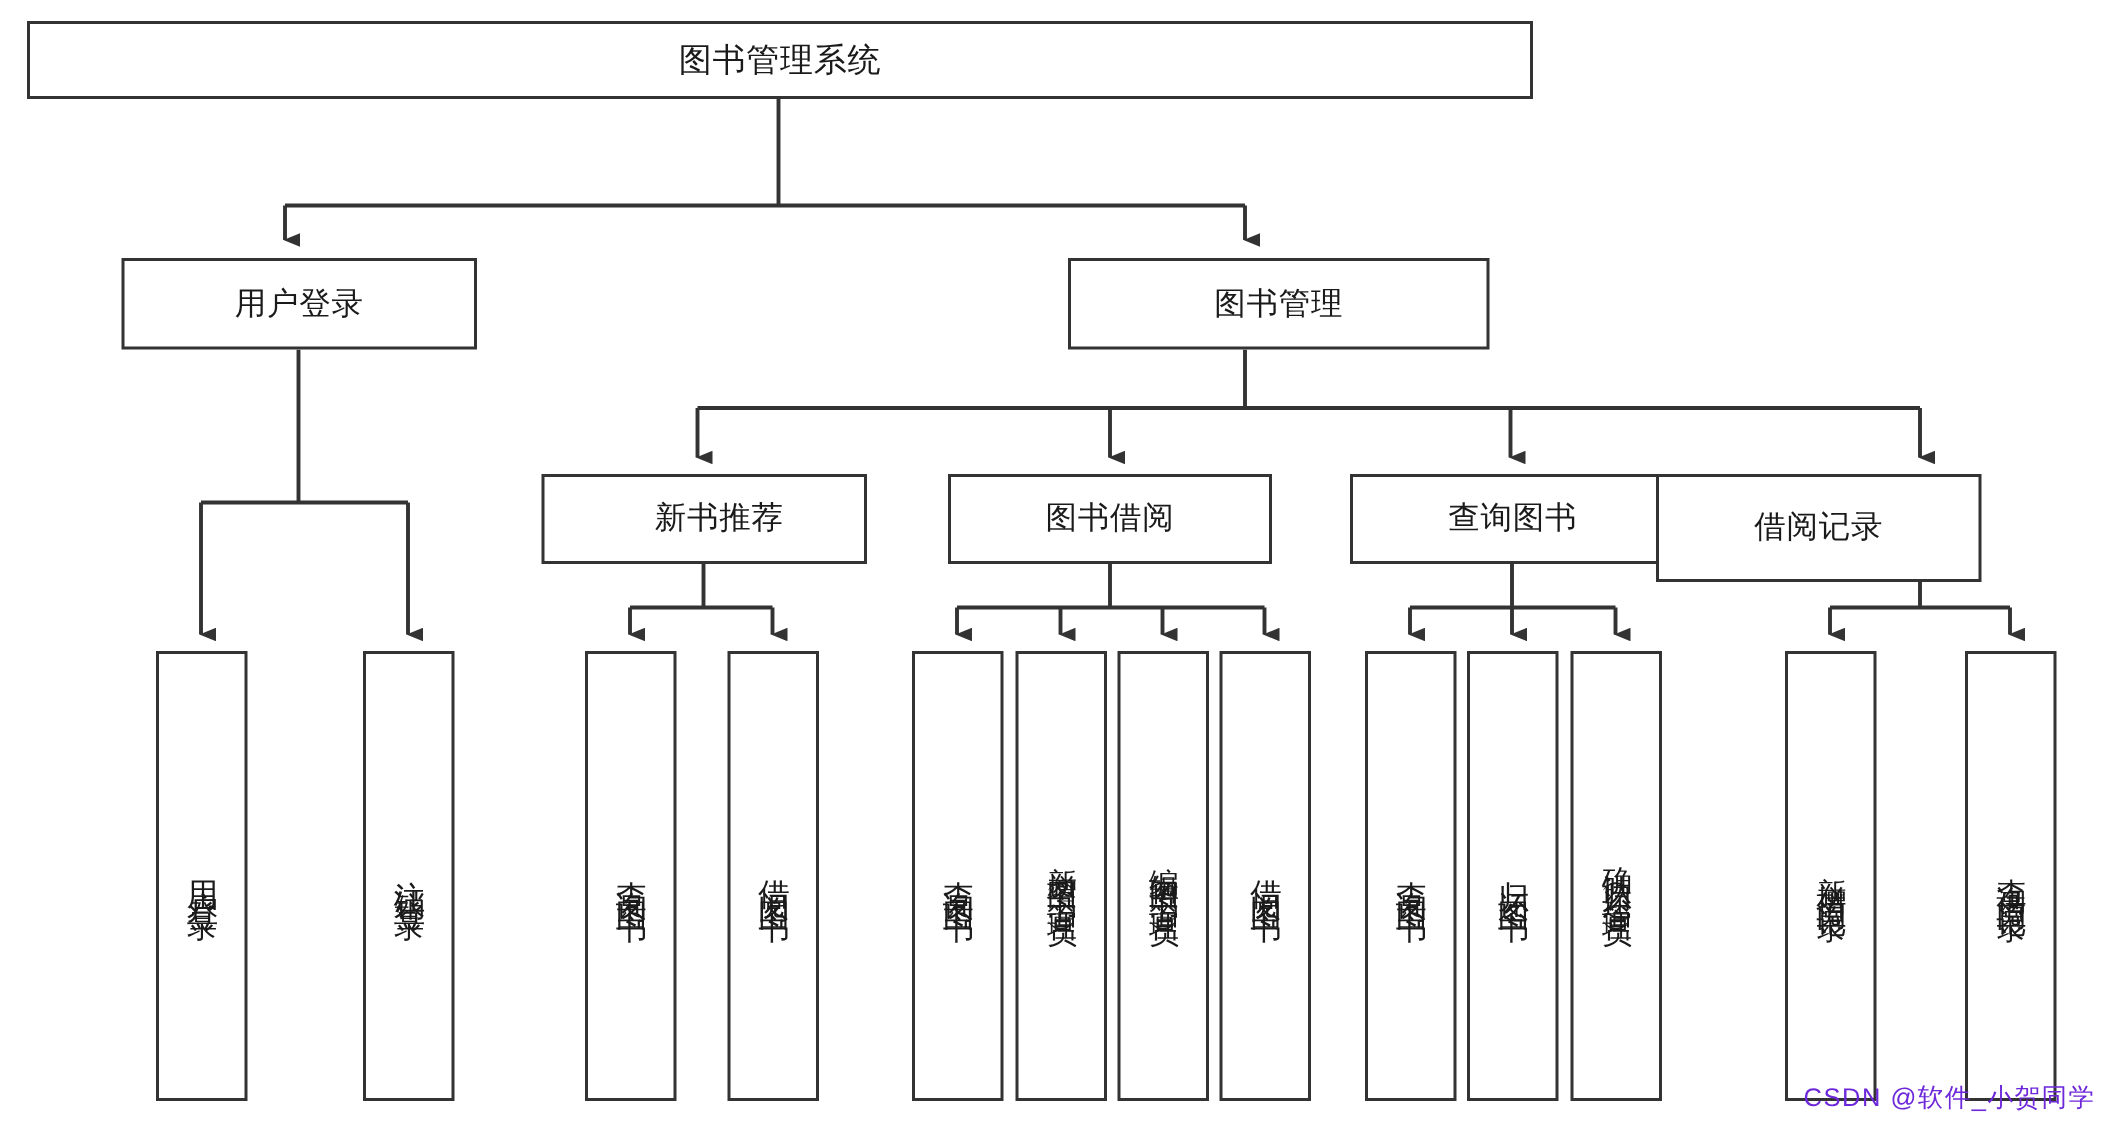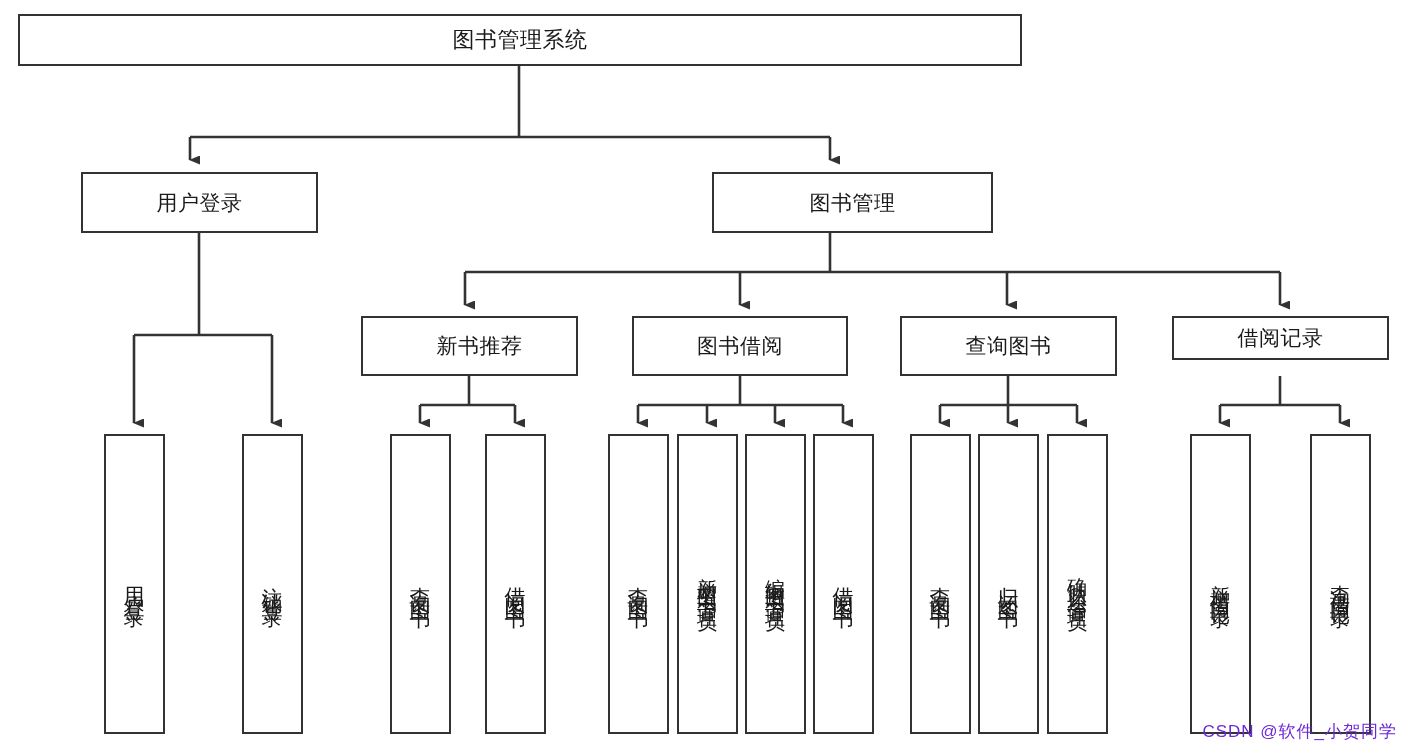--- a/index.html
+++ b/index.html
@@ -128,21 +128,21 @@
   </svg>
 
   <div class="node node-h node-root" style="left:18px; top:14px; width:1004px; height:52px;">图书管理系统</div>
 
   <div class="node node-h" style="left:81px; top:172px; width:237px; height:61px;">用户登录</div>
   <div class="node node-h" style="left:712px; top:172px; width:281px; height:61px;">图书管理</div>
 
   <div class="node node-h" style="left:361px; top:316px; width:217px; height:60px;padding-left:20px;">新书推荐</div>
   <div class="node node-h" style="left:632px; top:316px; width:216px; height:60px;">图书借阅</div>
   <div class="node node-h" style="left:900px; top:316px; width:217px; height:60px;">查询图书</div>
-  <div class="node node-h" style="left:1172px; top:316px; width:217px; height:44px;text-align:center;">借阅记录</div>
+  <div class="node node-h" style="left:1104px; top:316px; width:217px; height:72px;text-align:center;">借阅记录</div>
 
   <div class="node node-v" style="left:104px; top:434px; width:61px; height:300px;">用户登录</div>
   <div class="node node-v" style="left:242px; top:434px; width:61px; height:300px;">注销登录</div>
 
   <div class="node node-v" style="left:390px; top:434px; width:61px; height:300px;">查询图书</div>
   <div class="node node-v" style="left:485px; top:434px; width:61px; height:300px;">借阅图书</div>
 
   <div class="node node-v" style="left:608px; top:434px; width:61px; height:300px;">查询图书</div>
   <div class="node node-v narrow" style="left:677px; top:434px; width:61px; height:300px;">新增图书（管理员）</div>
   <div class="node node-v narrow" style="left:745px; top:434px; width:61px; height:300px;">编辑图书（管理员）</div>

